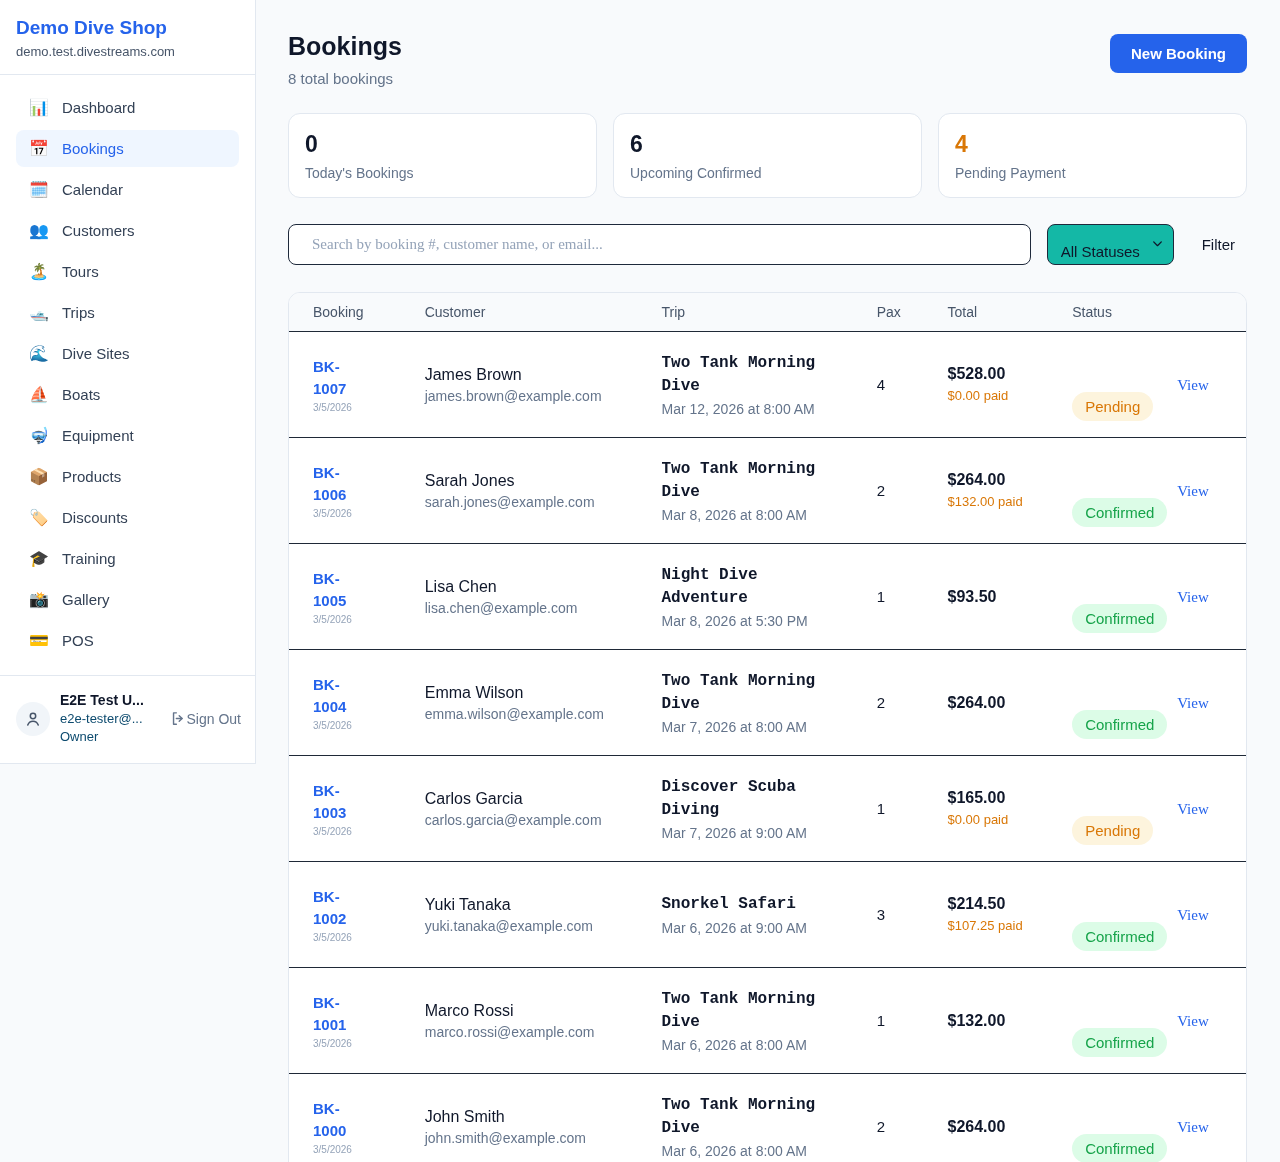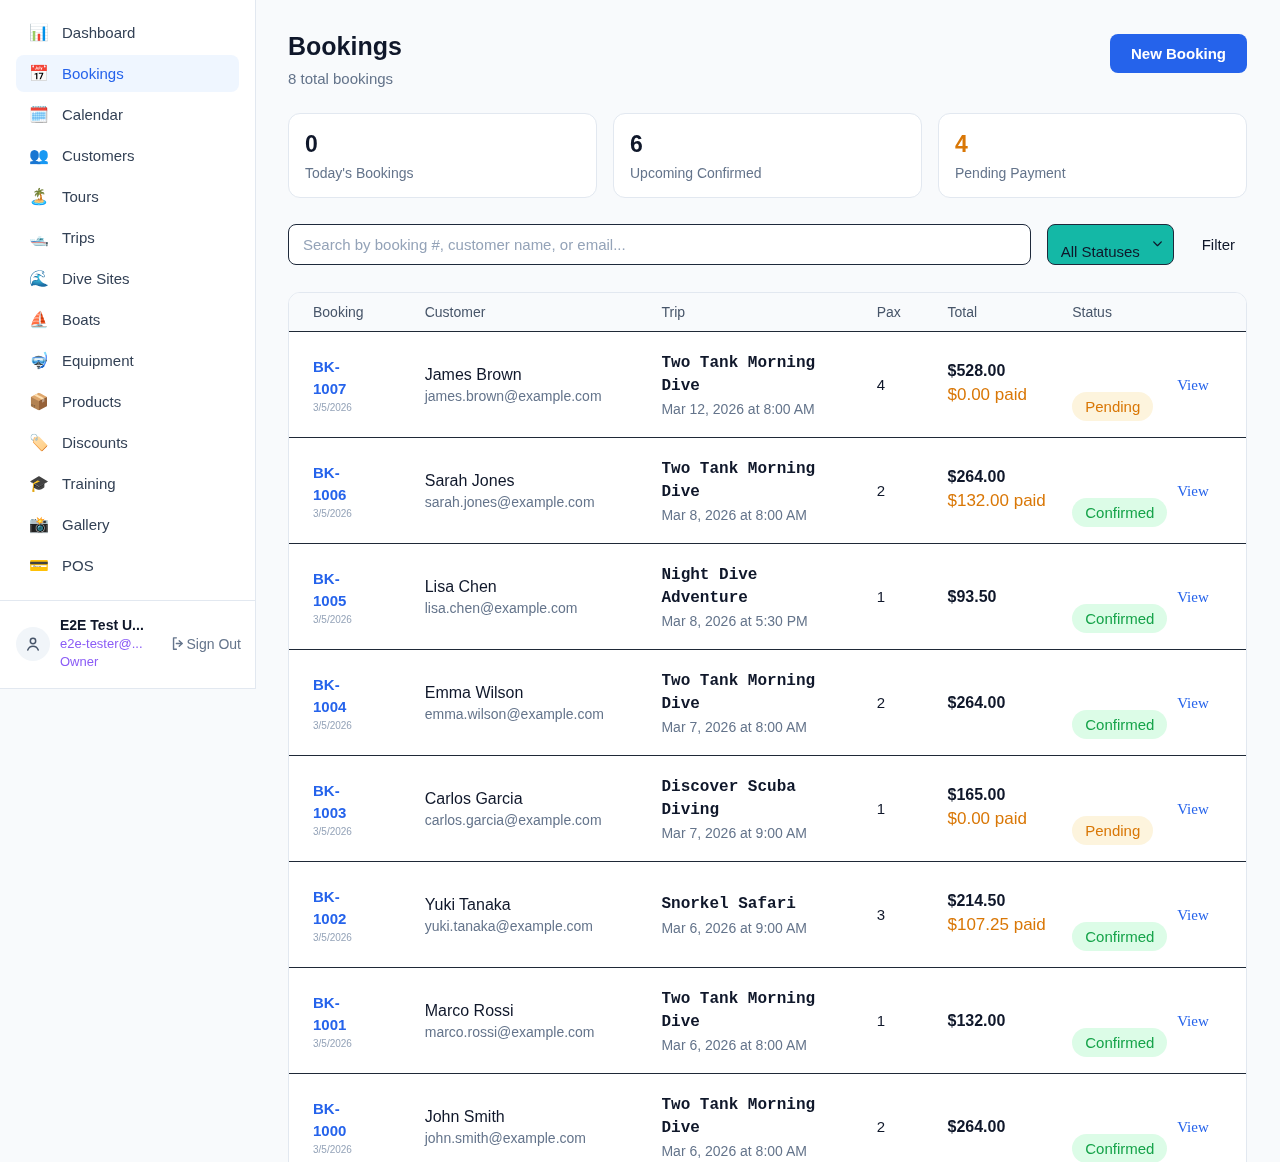--- a/index.html
+++ b/index.html
@@ -31,21 +31,21 @@
   .sidebar-footer {
     border-top:1px solid #e2e8f0; padding:16px 14px 18px 16px;
     display:flex; align-items:center; gap:10px;
   }
   .avatar {
     width:34px; height:34px; border-radius:50%; background:#f1f5f9;
     display:flex; align-items:center; justify-content:center; flex:none;
   }
   .user-info { flex:1; min-width:0; }
   .user-name { font-size:14px; font-weight:700; color:#0f172a; margin-bottom:2px; white-space:nowrap; }
-  .user-email, .user-role { font-size:13px; color:#8b5cf6; line-height:1.35; white-space:nowrap; }
+  .user-email, .user-role { font-size:13px; color:#0c4a6e; line-height:1.35; white-space:nowrap; }
   .signout {
     display:flex; align-items:center; border:none; background:none;
     color:#64748b; font-size:14px; font-family:inherit; cursor:pointer; flex:none; padding:0;
   }
 
   
   .main { flex:1; padding:32px 33px 34px 32px; min-width:0; }
   .page-header { display:flex; justify-content:space-between; align-items:flex-start; margin-bottom:26px; }
   .page-title { font-size:25px; font-weight:700; color:#0f172a; margin-bottom:9px; }
   .page-subtitle { font-size:15px; color:#64748b; }
@@ -59,21 +59,21 @@
   .stat-card {
     flex:1; background:#fff; border:1px solid #e2e8f0; border-radius:12px;
     padding:17px 16px 16px 16px;
   }
   .stat-value { font-size:23px; font-weight:700; margin-bottom:7px; }
   .stat-label { font-size:14px; color:#64748b; }
 
   .controls { display:flex; align-items:center; margin-bottom:27px; }
   .search-input {
     flex:1; height:41px; border:1px solid #1e293b; border-radius:8px;
-    padding:0 14px; font-size:15px; font-family:Liberation Sans, sans-serif; color:#0f172a; background:#fff;
+    padding:0 23px; font-size:15px; font-family:Liberation Serif, serif; color:#0f172a; background:#fff;
   }
   .search-input::placeholder { color:#94a3b8; }
   .select-wrap { position:relative; margin-left:16px; }
   .status-select {
     height:41px; border:1px solid #1e293b; border-radius:8px; background:#14b8a6;
     font-size:15px; font-weight:500; font-family:inherit; color:#0f172a;
     padding:13px 32px 0 13px; appearance:none; -webkit-appearance:none; cursor:pointer;
   }
   .select-chevron { position:absolute; right:10px; top:13px; pointer-events:none; }
   .filter-btn {
@@ -96,36 +96,40 @@
     color:#2563eb; font-size:15px; font-weight:600; text-decoration:none;
     display:inline-block; max-width:4em; line-height:1.45; cursor:pointer;
   }
   .booking-date { font-size:10px; color:#94a3b8; margin-top:3px; }
   .cust-name { font-size:16px; color:#0f172a; margin-bottom:4px; }
   .cust-email { font-size:14px; color:#64748b; }
   .trip-name { font-size:16px; font-weight:600; color:#0f172a; line-height:1.4; margin-bottom:4px;font-family:Liberation Mono, monospace; }
   .trip-date { font-size:14px; color:#64748b; }
   .pax { font-size:15px; color:#0f172a; }
   .total-amount { font-size:16px; font-weight:700; color:#0f172a; }
-  .total-paid { font-size:17px; color:#d97706; margin-top:4px; line-height:1.35; }
+  .total-paid { font-size:13px; color:#d97706; margin-top:4px; line-height:1.35; }
   .badge {
     display:inline-block; padding:6px 13px; border-radius:999px;
     font-size:15px; white-space:nowrap;margin-top:44px;
   }
   .badge-pending { background:#fdf4dd; color:#d97706; }
   .badge-confirmed { background:#dcfce7; color:#16a34a; }
   .view-link { color:#2563eb; font-size:15px; text-decoration:none; cursor:pointer; }
   td.view-cell { padding-left:0;font-family:Liberation Serif, serif; }
 </style>
 </head>
 <body>
 
 <div class="app">
 
   <aside class="sidebar">
+    <div class="sidebar-header">
+      <div class="shop-name">Demo Dive Shop</div>
+      <div class="shop-domain">demo.test.divestreams.com</div>
+    </div>
     <nav class="nav" id="nav">
   <div class="nav-item">
     <span class="nav-icon">📊</span>
     <span class="nav-label">Dashboard</span>
   </div>
 
   <div class="nav-item active">
     <span class="nav-icon">📅</span>
     <span class="nav-label">Bookings</span>
   </div>

